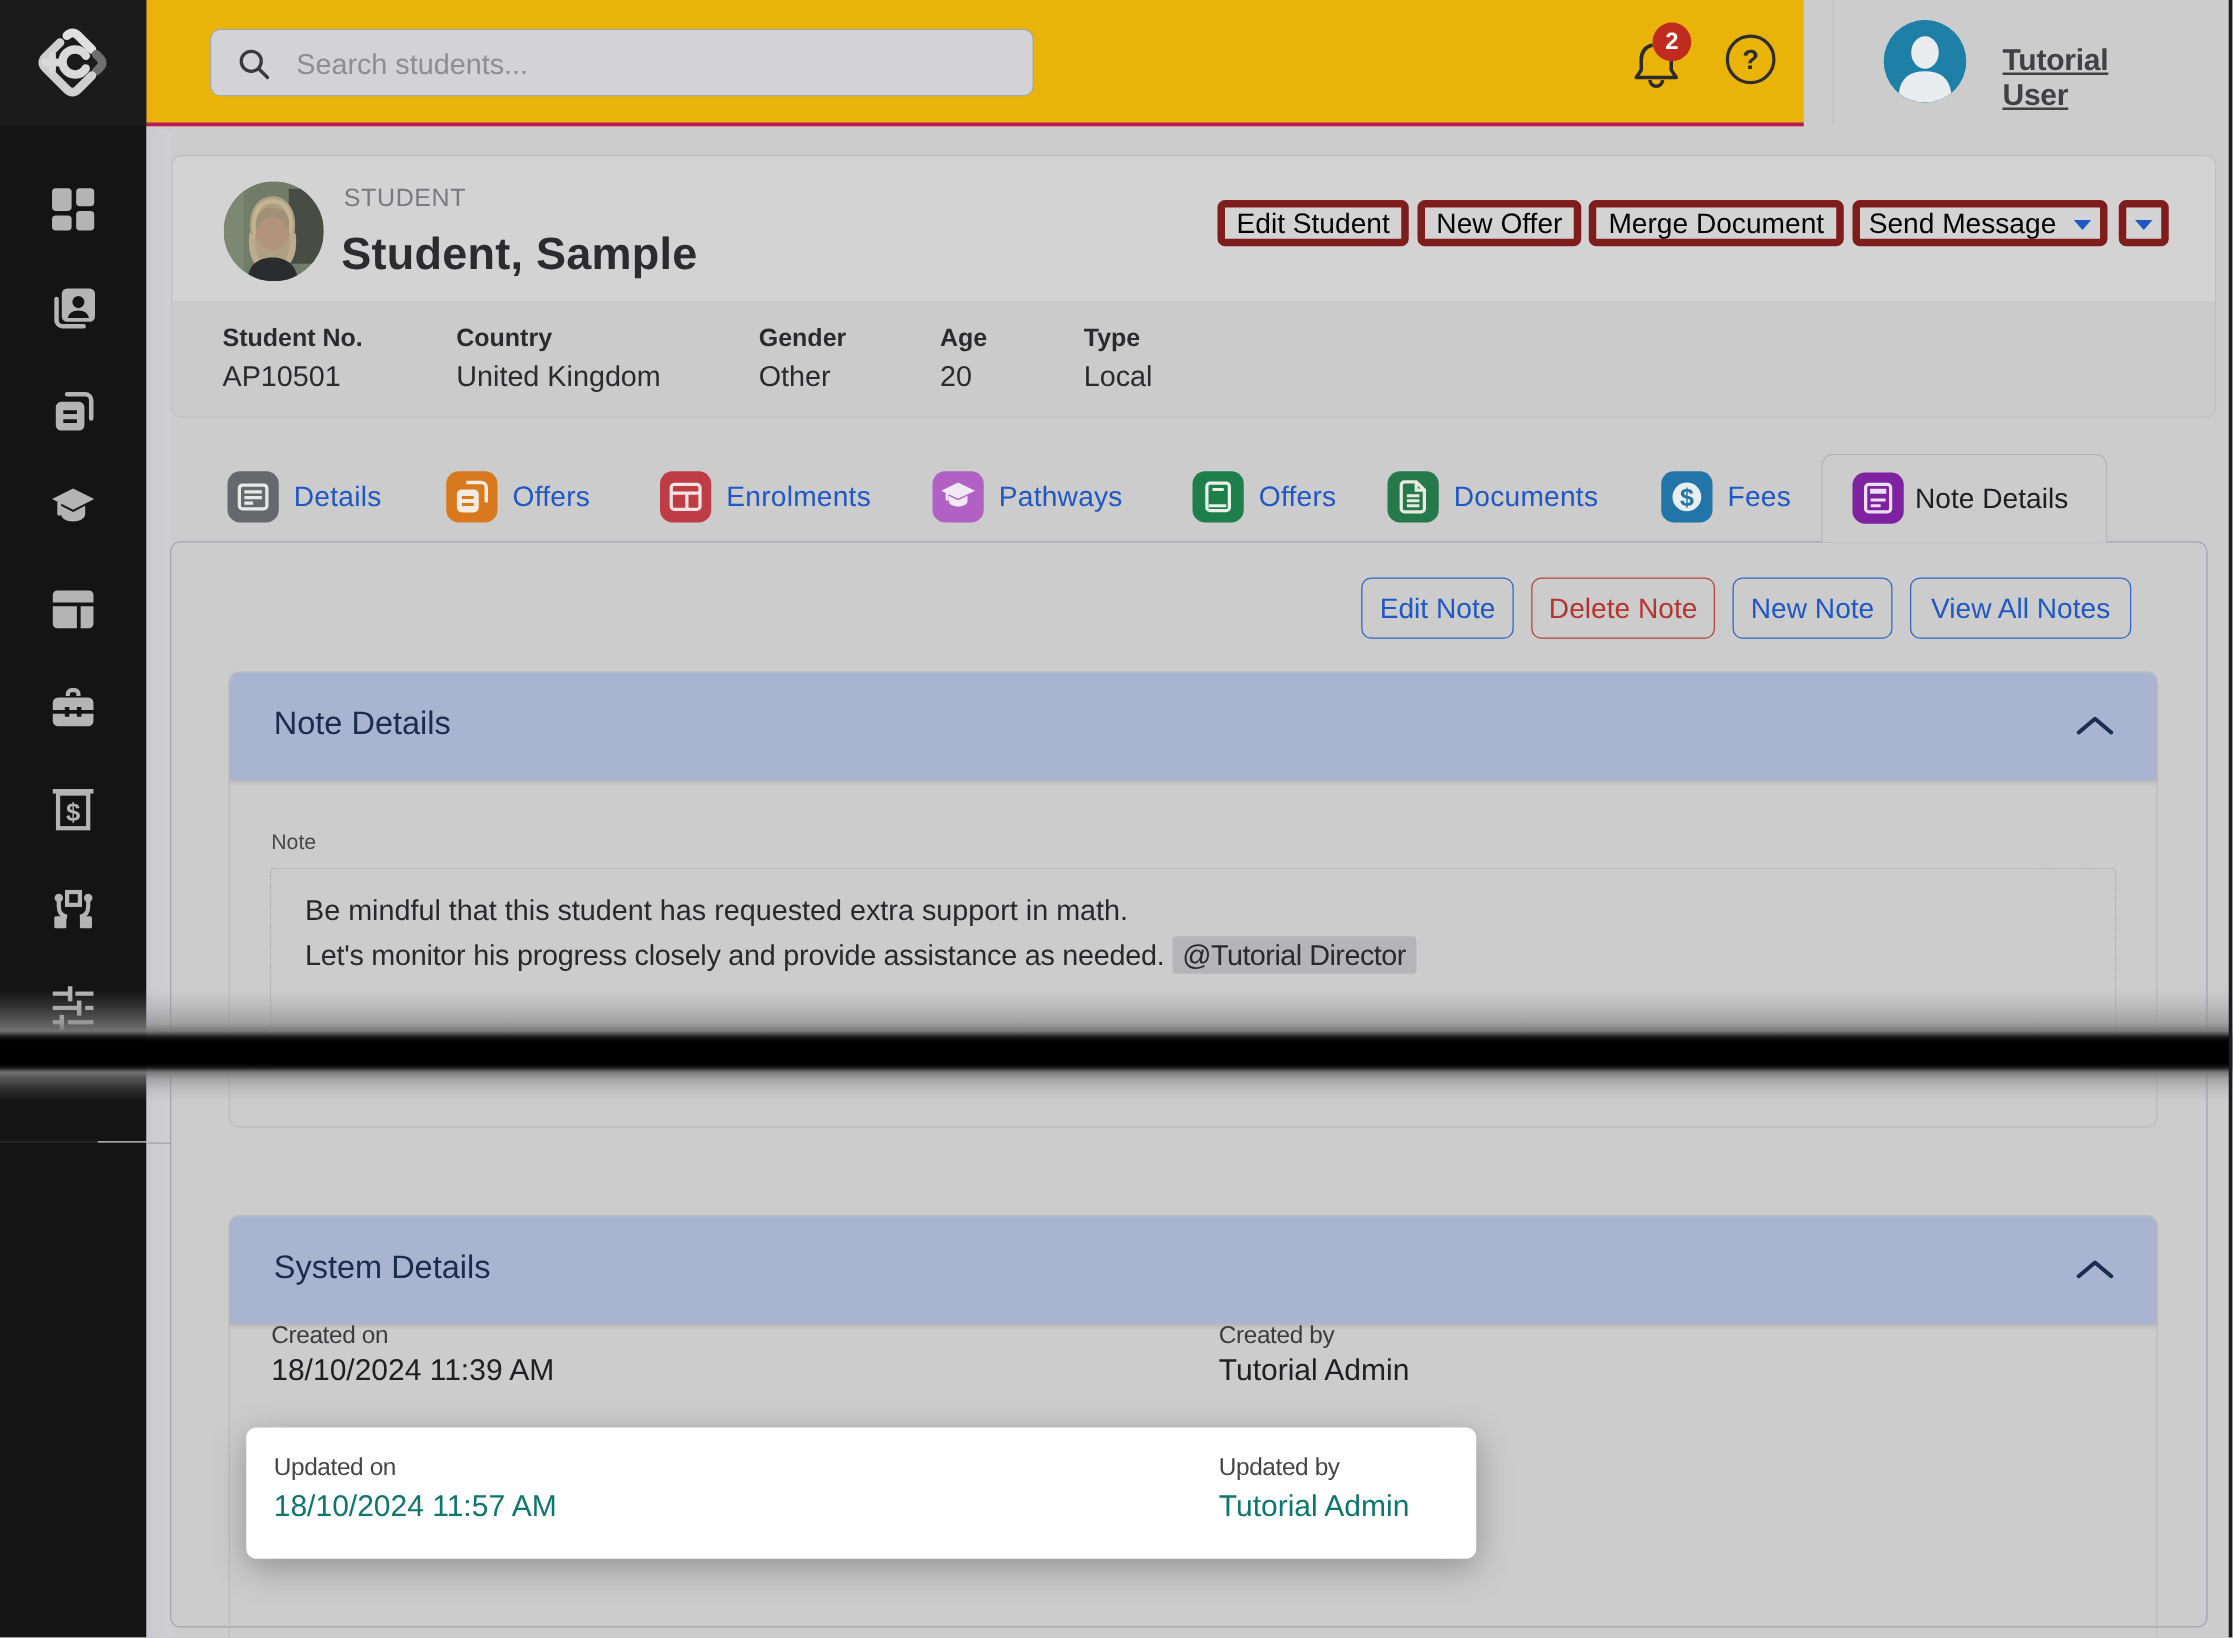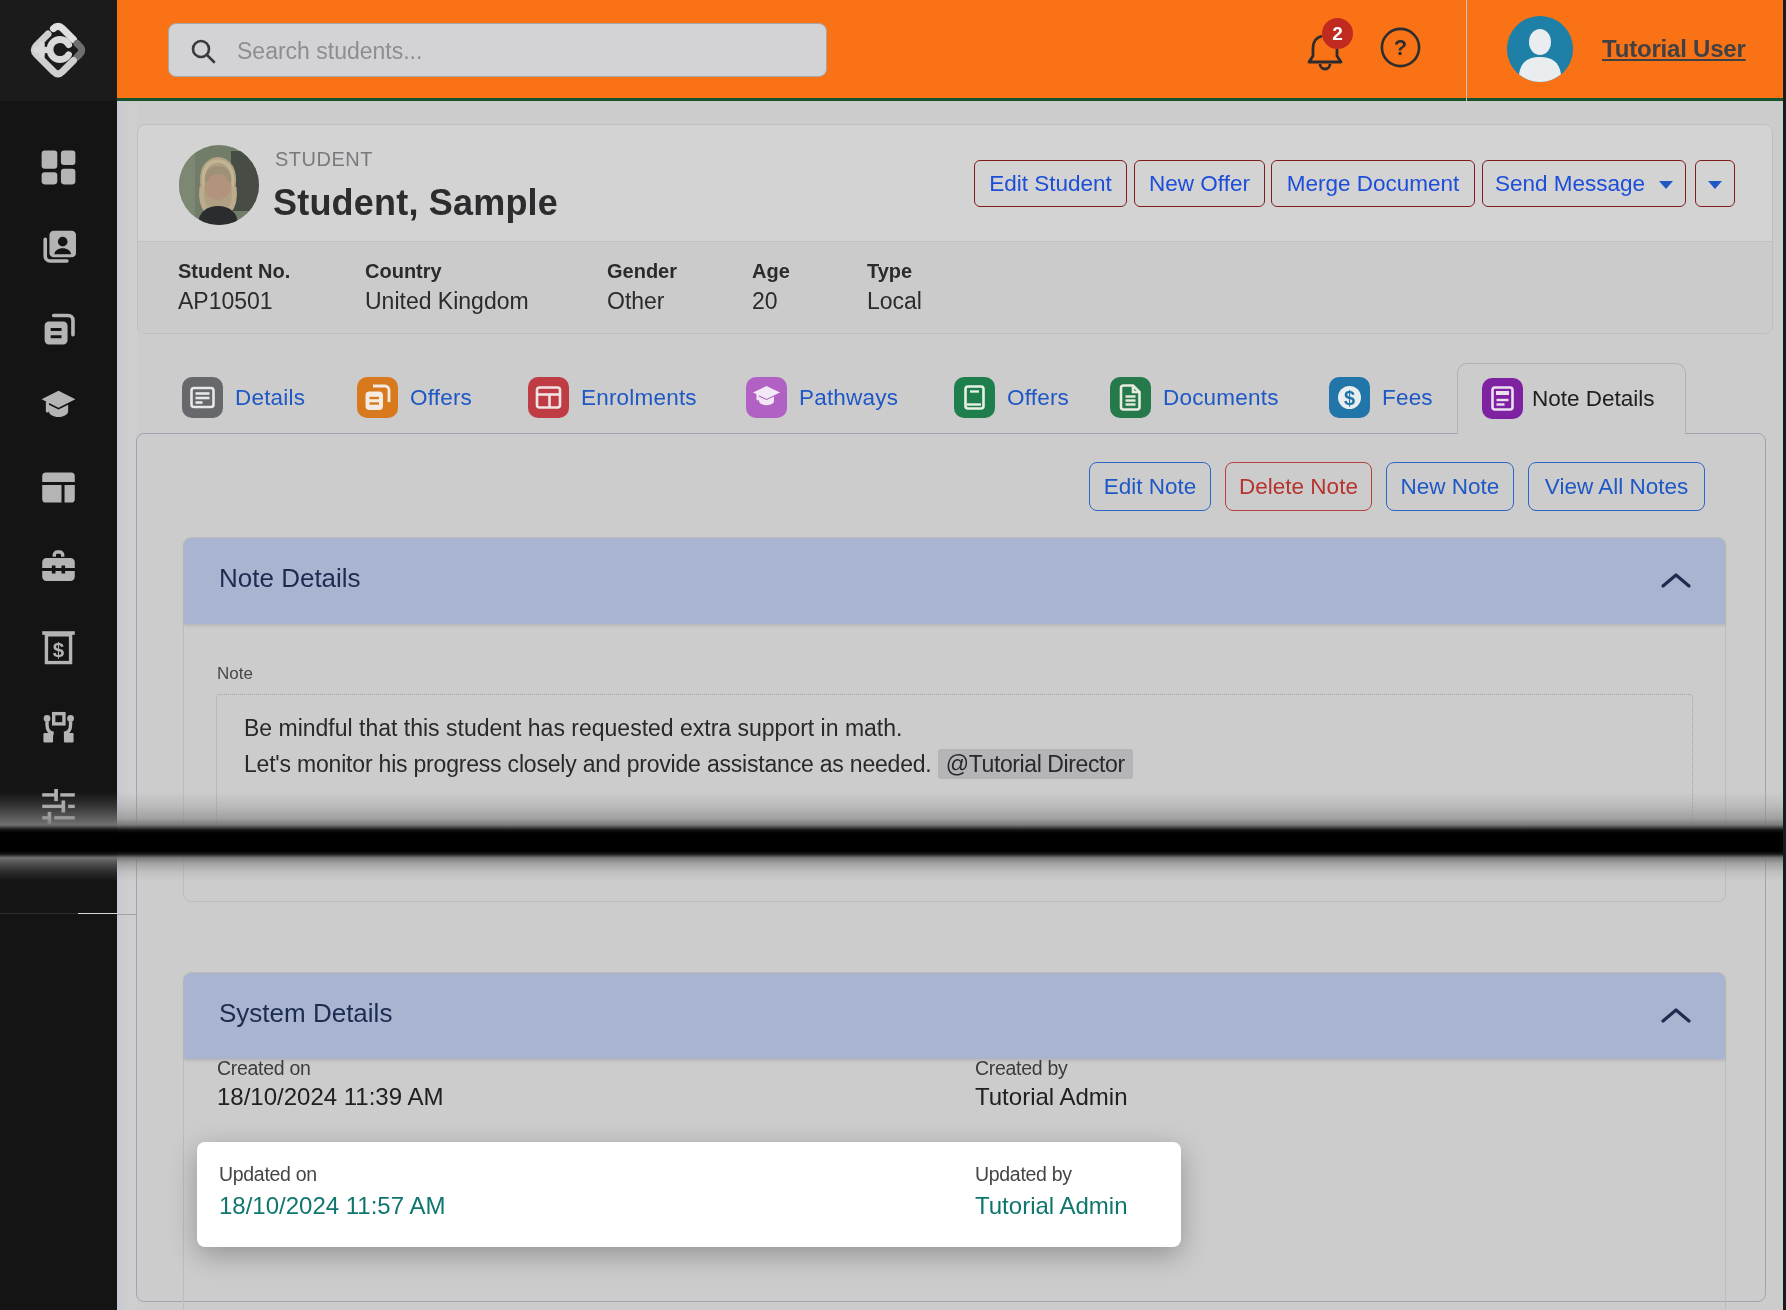--- a/index.html
+++ b/index.html
@@ -6,34 +6,34 @@
 html,body { width:1786px; height:1310px; overflow:hidden; }
 body { font-family:"Liberation Sans", sans-serif; background:#cccccd; position:relative; }
 .abs { position:absolute; }
 
 
 #sidebar { left:0; top:0; width:117px; height:1310px; background:#141414; z-index:5; }
 #logo { left:27px; top:19px; }
 .sbicon { left:38px; width:41px; height:41px; color:#b4b4b4; }
 
 
-#topbar { left:117px; top:0; width:1669px; height:101px; background:#f97316; border-bottom:3px solid #14532d; z-index:2; }
+#topbar { left:117px; top:0; width:1326px; height:101px; background:#eab308; border-bottom:3px solid #be185d; z-index:2; }
 #search { left:51px; top:23px; width:659px; height:54px; background:#d3d3d5; border:1px solid #a7a7a9; border-radius:8px; }
 #search .ph { position:absolute; left:68px; top:14px; font-size:23px; color:#8e8e90; }
 #tb-divider { left:1349px; top:0; width:1px; height:101px; background:#c3c3c5; }
 #avatar { left:1390px; top:16px; width:66px; height:66px; border-radius:50%; background:#1f80a7; overflow:hidden; }
 #uname { left:1485px; top:35px; font-size:24px; font-weight:bold; color:#414143; letter-spacing:-0.2px;text-decoration:underline; }
 
 
 #card { left:137px; top:124px; width:1636px; height:210px; background:#d3d3d4; border:1px solid #bfbfc1; border-radius:8px; z-index:1; }
 #card .info { position:absolute; left:0; right:0; top:116px; bottom:0; background:#cbcbcc; border-top:1px solid #c2c2c4; border-radius:0 0 8px 8px; }
 #photo { left:41px; top:20px; width:80px; height:80px; border-radius:50%; overflow:hidden; }
 .lbl-student { left:137px; top:23px; font-size:20px; color:#7a7a7e; letter-spacing:0.5px; }
 .name { left:135px; top:57px; font-size:36px; font-weight:bold; color:#2c2c2e; letter-spacing:0.2px; }
-.btn { position:absolute; height:47px; border:1px solid #7f1d1d; border-radius:6px; color:#1d4ed8; font-size:22.5px; display:flex; align-items:center; justify-content:center; background:transparent; }
+.btn { position:absolute; height:37px; border:6px solid #7f1d1d; border-radius:6px; color:#000000; font-size:22.5px; display:flex; align-items:center; justify-content:center; background:transparent; }
 .caret { display:inline-block; width:0; height:0; border-left:7px solid transparent; border-right:7px solid transparent; border-top:8px solid #1f58c5; margin-left:14px; margin-top:3px; }
 .ilabel { position:absolute; top:18px; font-size:20px; font-weight:bold; color:#2b2b2d; }
 .ival { position:absolute; top:46px; font-size:23px; color:#2b2b2d; }
 
 
 .tab { position:absolute; top:377px; height:41px; display:flex; align-items:center; z-index:3; }
 .tab .ticon { width:41px; height:41px; border-radius:10px; position:relative; flex:0 0 41px; }
 .tab .tlabel { font-size:22.5px; color:#1f58c5; margin-left:12px; letter-spacing:0.2px; white-space:nowrap; }
 #activetab { left:1457px; top:363px; width:229px; height:71px; background:#cccccd; border:1px solid #b2b2b6; border-bottom:none; border-radius:10px 10px 0 0; z-index:3; }
 #activetab .ticon { position:absolute; left:24px; top:14px; width:41px; height:41px; border-radius:10px; background:#7e22a2; }

